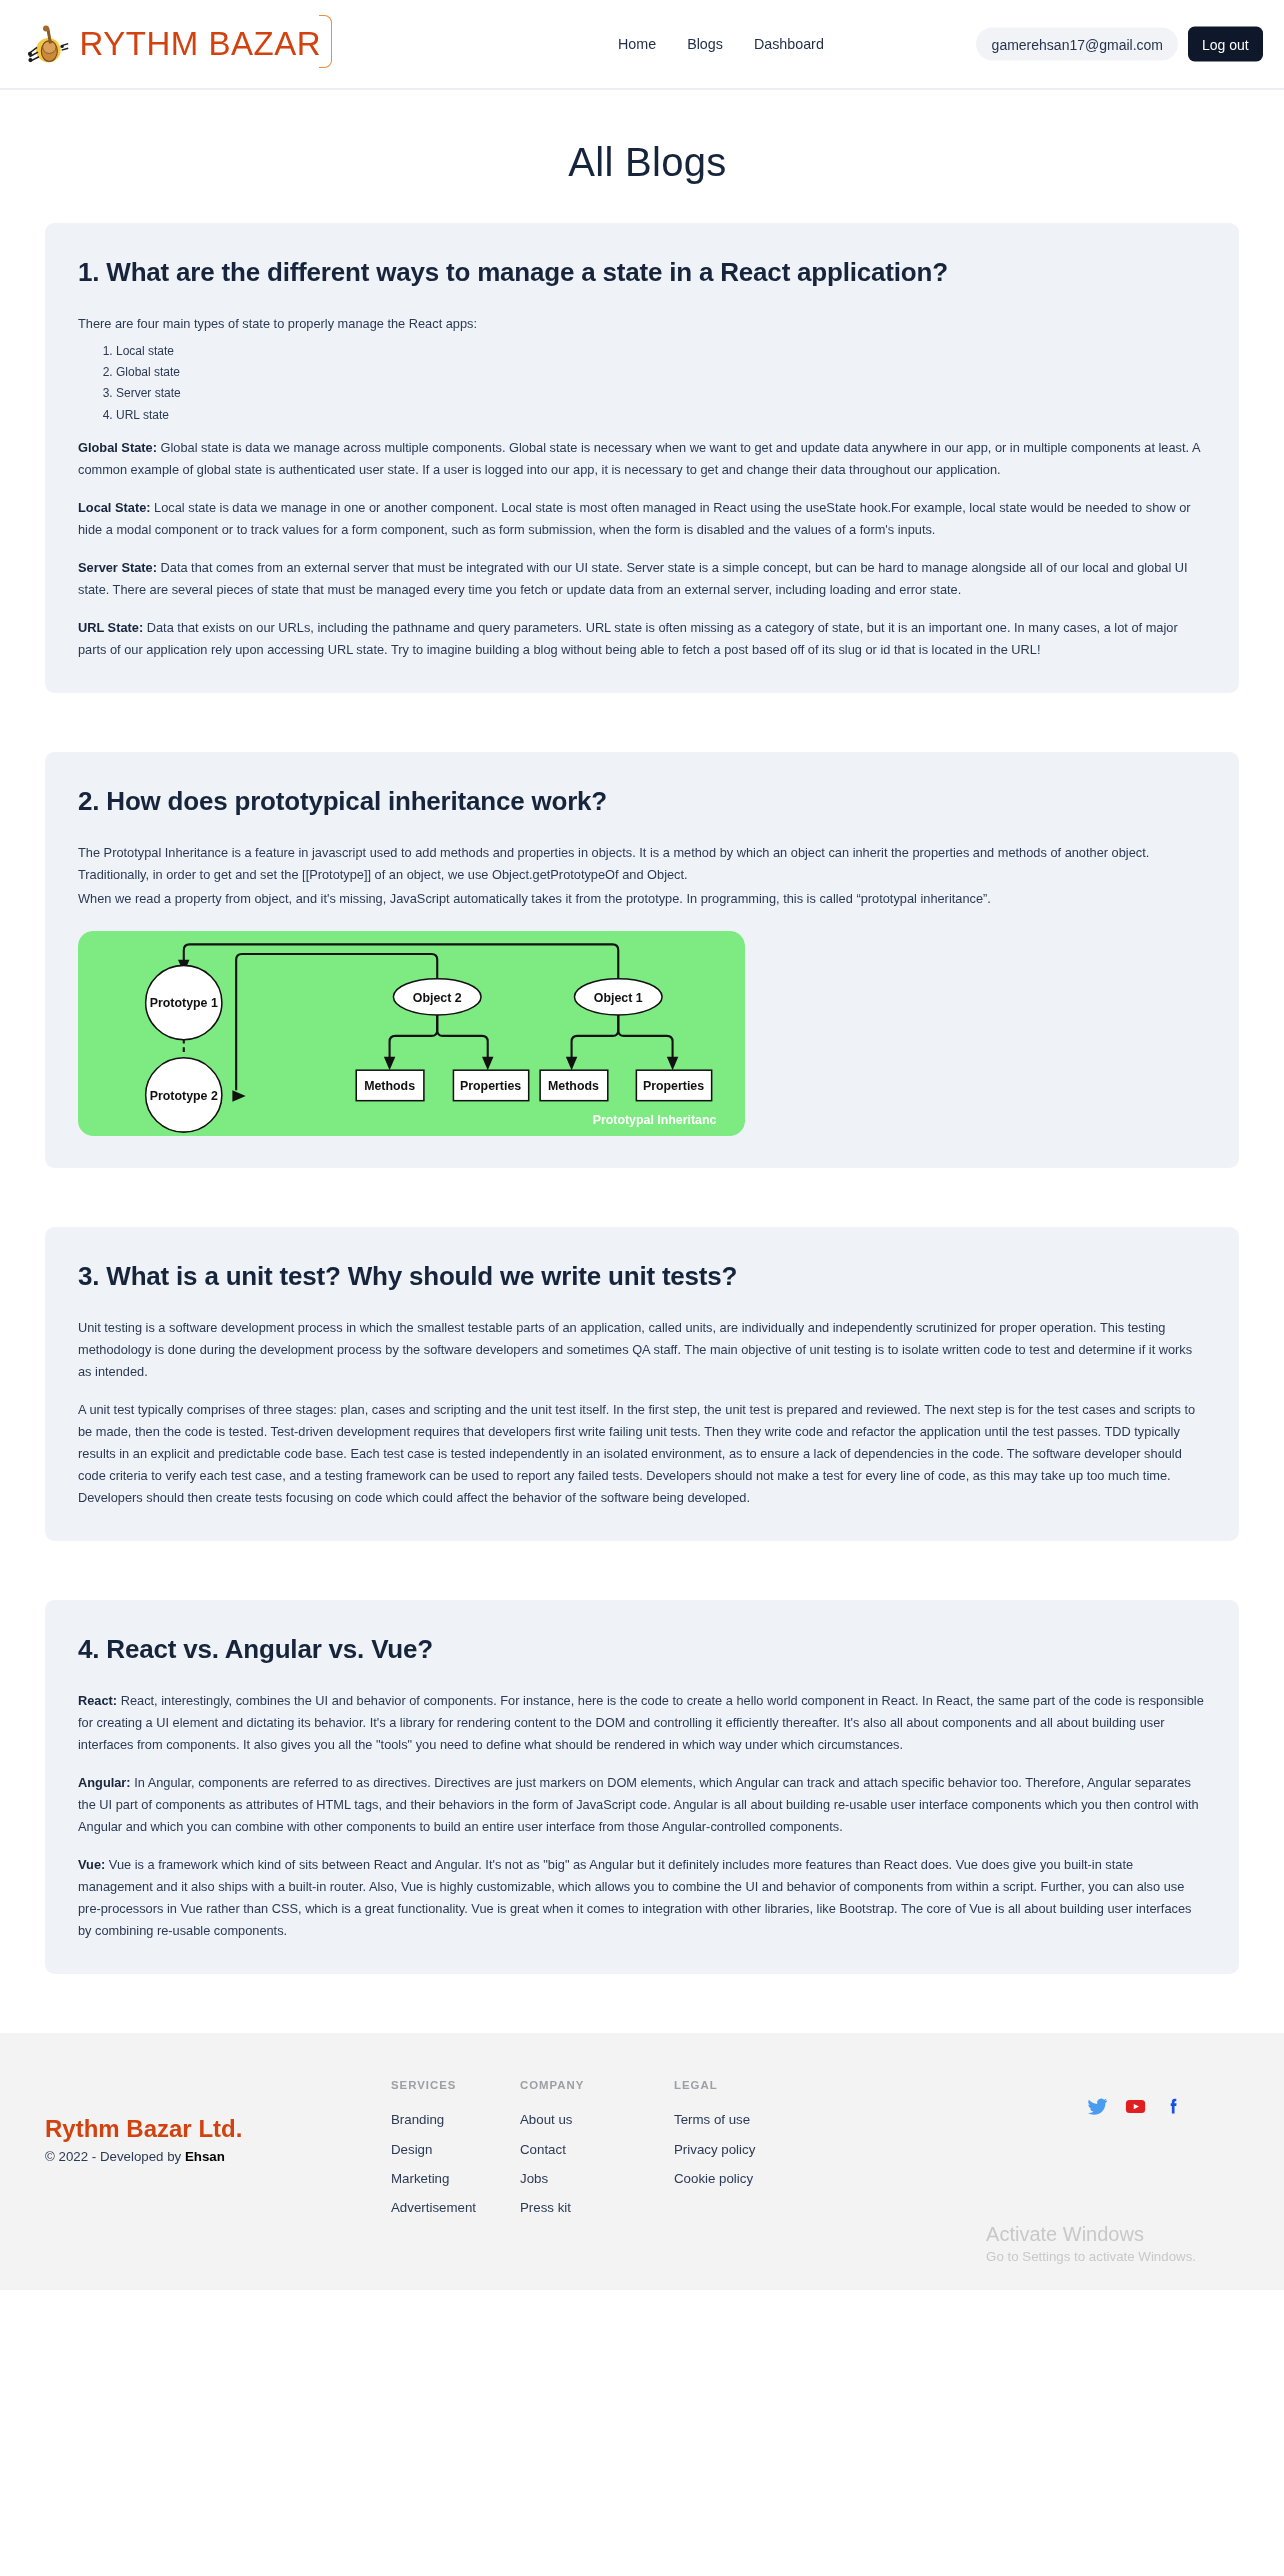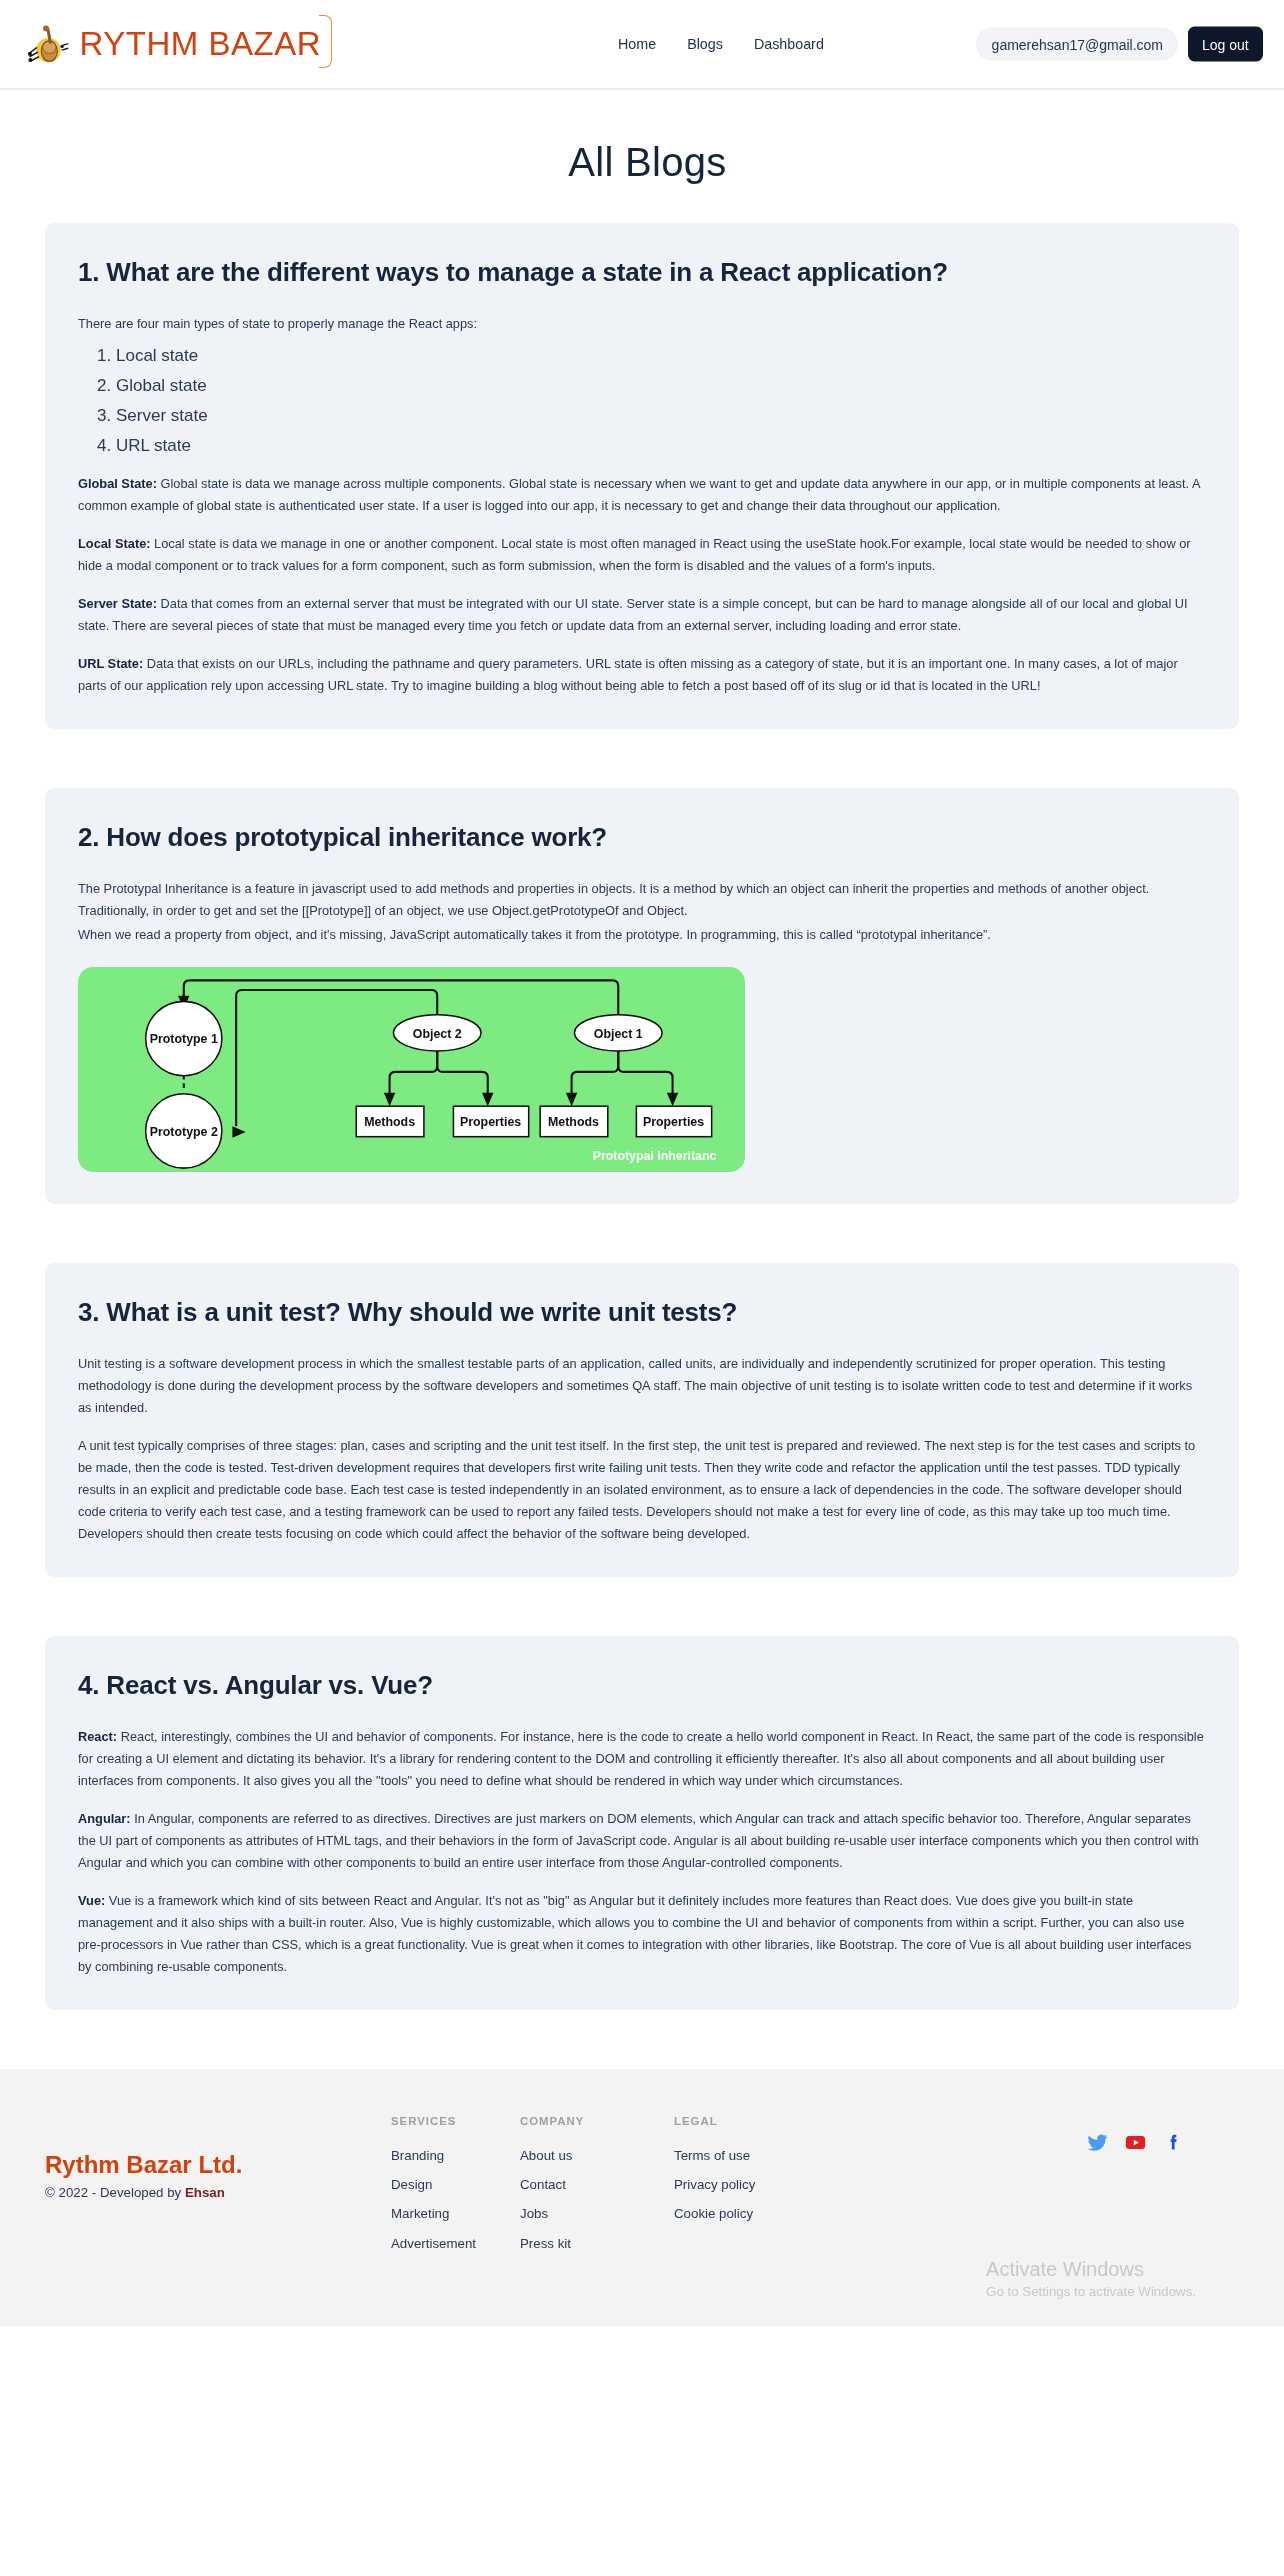--- a/index.html
+++ b/index.html
@@ -122,21 +122,21 @@
     line-height: 1.72;
     color: #2b3a54;
     margin-bottom: 16px;
   }
   .card p:last-child { margin-bottom: 0; }
   .card p b { font-weight: bold; color: #16243c; }
   .intro { margin-bottom: 5.7px !important; }
   .ol-list {
     list-style: decimal;
     margin: 0 0 11.4px 38px;
-    font-size: 17px;
+    font-size: 12px;
     line-height: 1.78;
     color: #2b3a54;
   }
   .p-tight { margin-bottom: 1.9px !important; }
 
   
   .diagram-wrap { margin-top: 21px; }
   .diagram {
     display: block;
     border-radius: 13.3px;
@@ -152,21 +152,21 @@
   }
   .footer-inner { display: flex; align-items: flex-start; }
   .footer-brand { width: 346px; padding-top: 36px; }
   .footer-brand-name {
     font-size: 24px;
     color: #d2420f;
     font-weight: bold;
     margin-bottom: 5.7px;
   }
   .footer-copy { font-size: 13.3px; color: #2b3a54; }
-  .footer-copy a { color: #7f1d1d; font-weight: bold; text-decoration: none; }
+  .footer-copy a { color: #000000; font-weight: bold; text-decoration: none; }
 
   .footer-col { width: 129px; }
   .footer-col.legal { width: 191px; margin-left: 25px; }
   .footer-col-head {
     font-size: 11.4px;
     font-weight: bold;
     letter-spacing: 1px;
     color: #9aa0a6;
     margin-bottom: 21px;
   }

